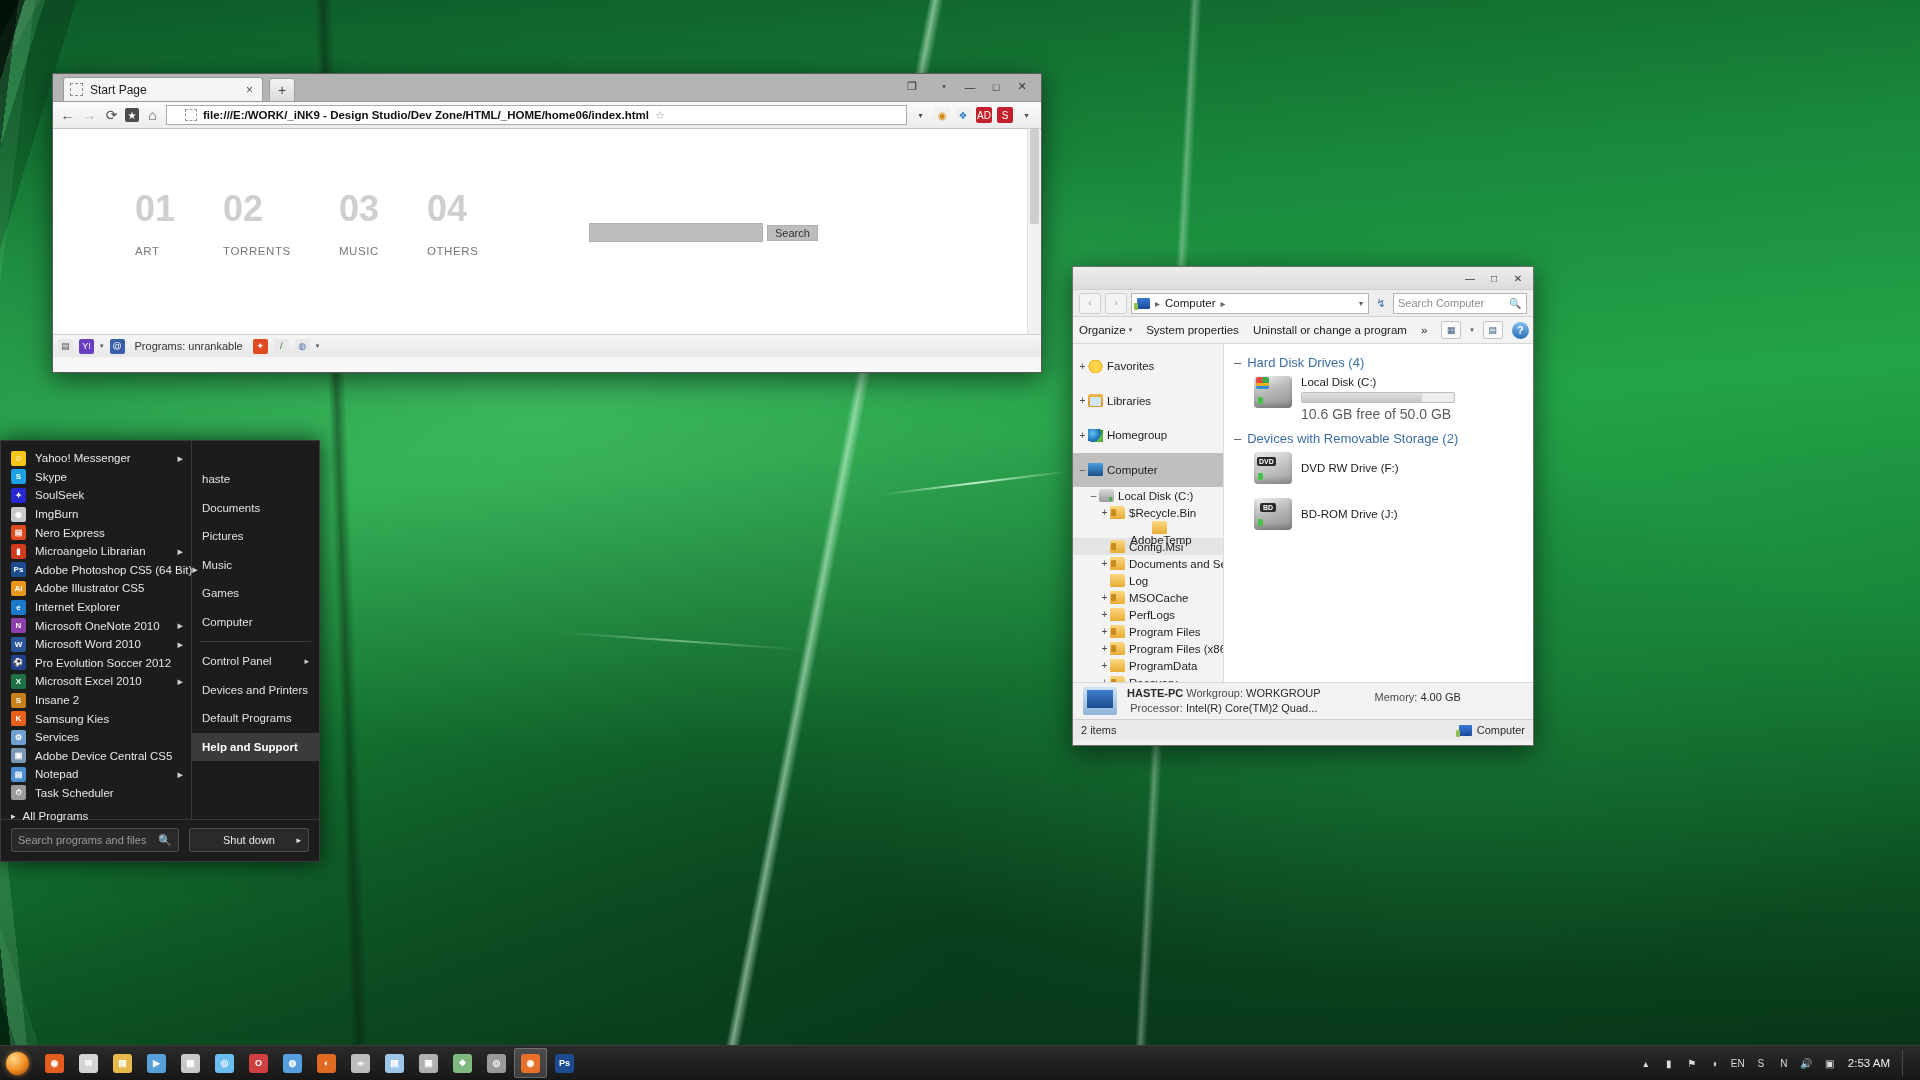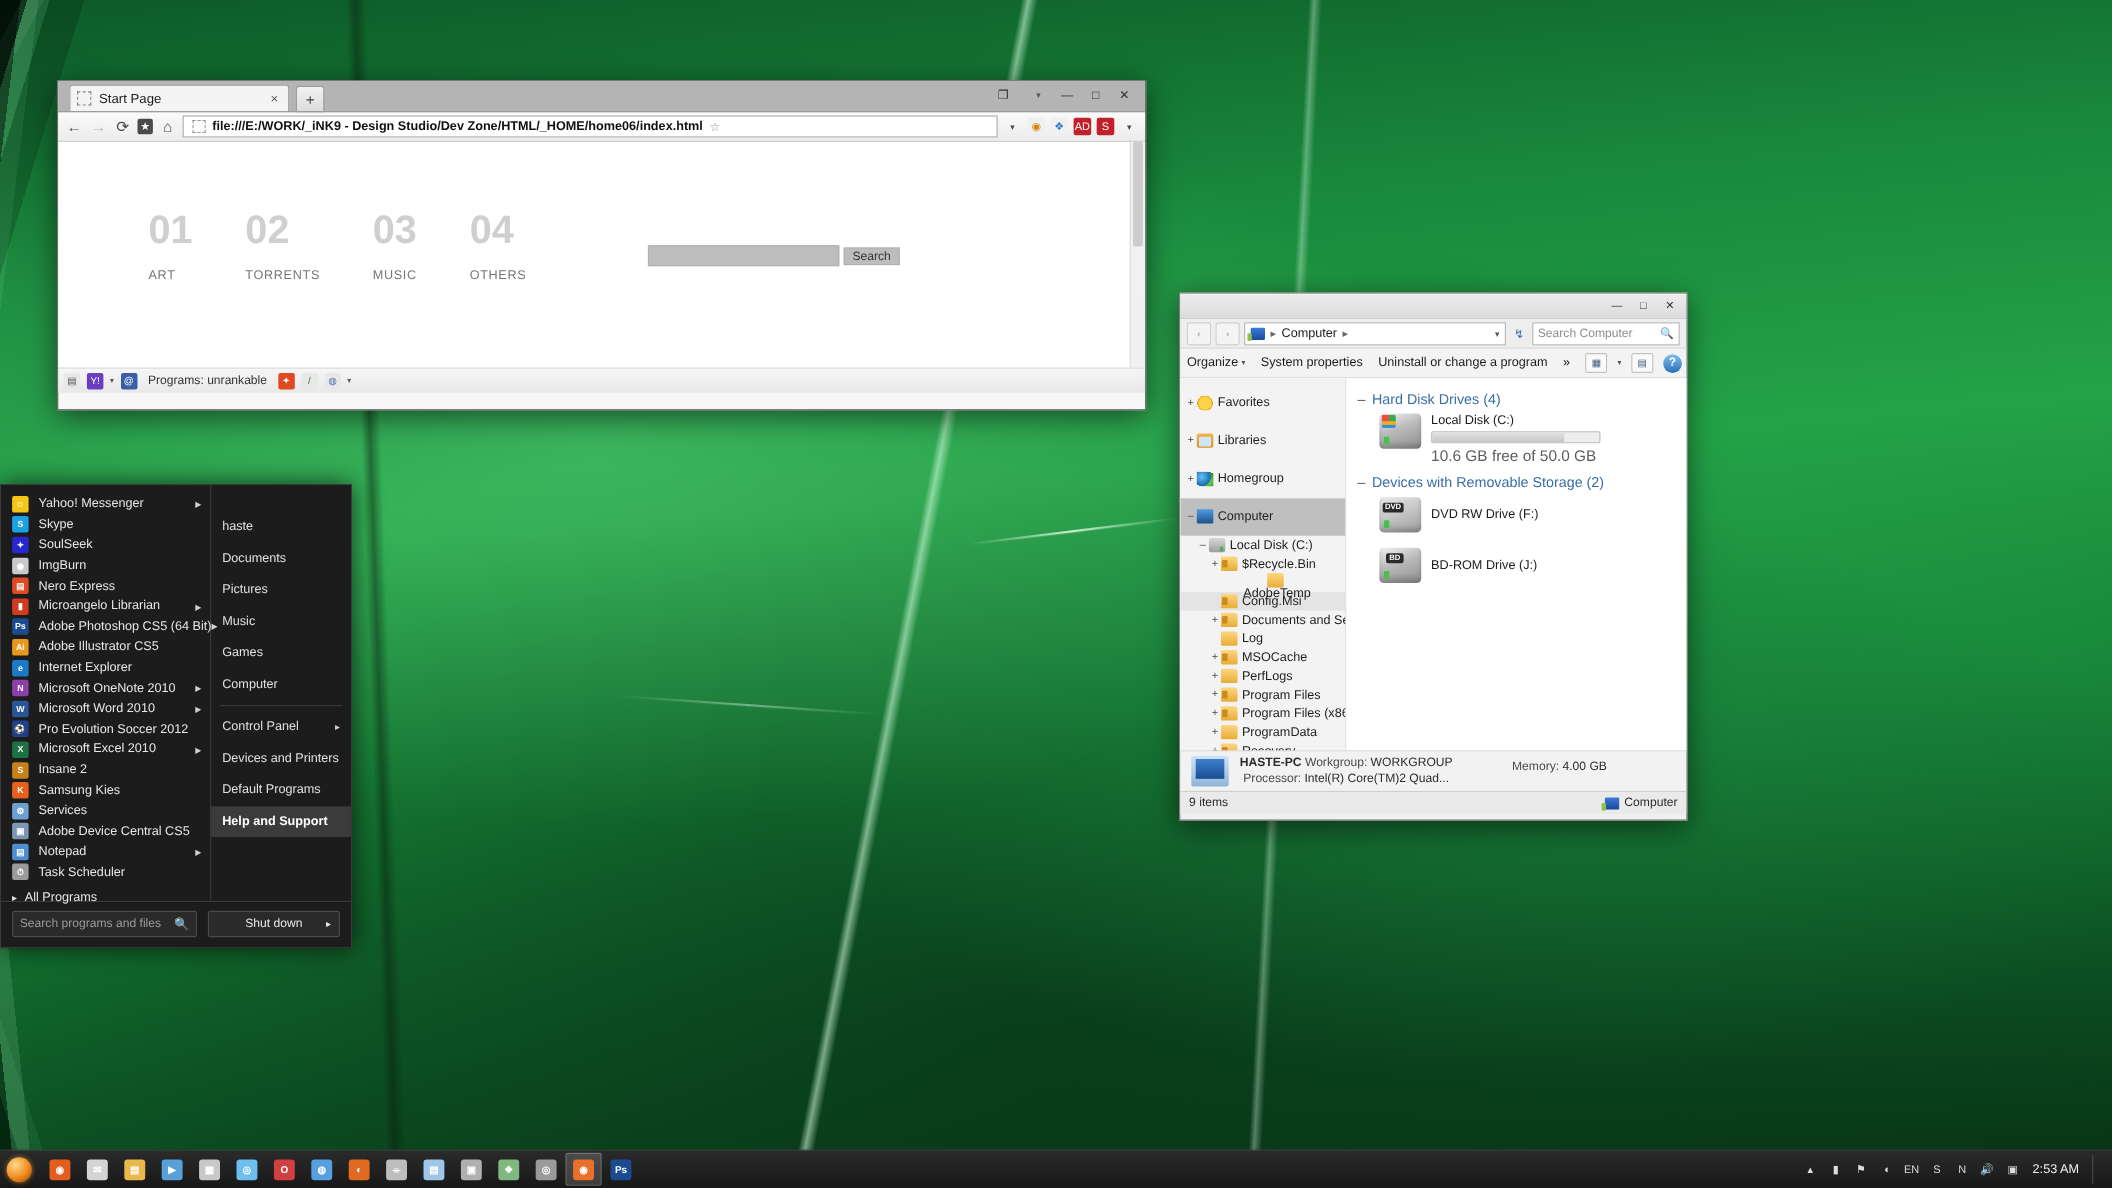--- a/index.html
+++ b/index.html
@@ -44,21 +44,21 @@
   .tab .tabclose{color:#555;font-size:12px;cursor:pointer;padding:0 3px;}
   .newtab{position:absolute;left:216px;top:4px;width:24px;height:22px;background:linear-gradient(#f2f2f2,#dcdcdc);
           border:1px solid #9c9c9c;border-radius:3px 3px 0 0;display:flex;align-items:center;justify-content:center;
           font-size:14px;color:#444;cursor:pointer;}
   .wbtns{position:absolute;right:8px;top:3px;display:flex;align-items:center;gap:4px;}
   .wbtn{width:22px;height:19px;display:flex;align-items:center;justify-content:center;font-size:11px;color:#333;cursor:pointer;}
   .wbtn.sep{margin-right:6px;}
   .navbar{height:26px;background:linear-gradient(#fafafa,#ececec);border-bottom:1px solid #c6c6c6;display:flex;align-items:center;padding:0 6px;gap:5px;}
   .navico{width:17px;height:17px;display:flex;align-items:center;justify-content:center;color:#4b4b4b;font-size:14px;cursor:pointer;}
   .navico.dim{color:#b3b3b3;}
-  .urlbox{flex:1;height:18px;background:#fff;border:1px solid #a9a9a9;display:flex;align-items:center;padding:0 8px;gap:6px;}
+  .urlbox{flex:1;height:18px;background:#fff;border:1px solid #a9a9a9;display:flex;align-items:center;padding:0 18px;gap:6px;}
   .urlicon{width:10px;height:10px;border:1px dashed #9a9a9a;flex:none;}
   .urltext{font-size:11.5px;color:#111;white-space:nowrap;overflow:hidden;font-weight:bold;}
   .urlstar{color:#9a9a9a;font-size:11px;}
   .tbico{width:16px;height:16px;display:flex;align-items:center;justify-content:center;font-size:10px;cursor:pointer;border-radius:2px;}
   .page{height:205px;background:#fff;position:relative;overflow:hidden;}
   .pagescroll{position:absolute;right:0;top:0;width:13px;height:100%;background:#f1f1f1;border-left:1px solid #ddd;}
   .pagescroll i{position:absolute;left:2px;top:0;width:9px;height:95px;background:#cdcdcd;border-radius:2px;display:block;}
   .numrow{position:absolute;left:82px;top:62px;display:flex;gap:48px;}
   .numcell .n{font-size:36px;color:#cfcfcf;font-weight:bold;line-height:1;}
   .numcell .c{font-size:11.5px;color:#777;letter-spacing:.6px;margin-top:18px;}
@@ -419,21 +419,21 @@
         <span>Intel(R) Core(TM)2 Quad...</span>
       </div>
     </div>
     <div class="detcol" style="margin-left:44px;align-self:flex-start;margin-top:7px;">
       <span class="detlabel">Memory:</span>
       <span>4.00 GB</span>
     </div>
   </div>
 
   <div class="ex-status">
-    <span>9 items</span>
+    <span>2 items</span>
     <span class="r">
       <span class="crumbicon"></span>
       <span>Computer</span>
     </span>
   </div>
 </div>
 
 <div id="startmenu">
   <div class="sm-cols">
     <div class="sm-left" id="smleft">

